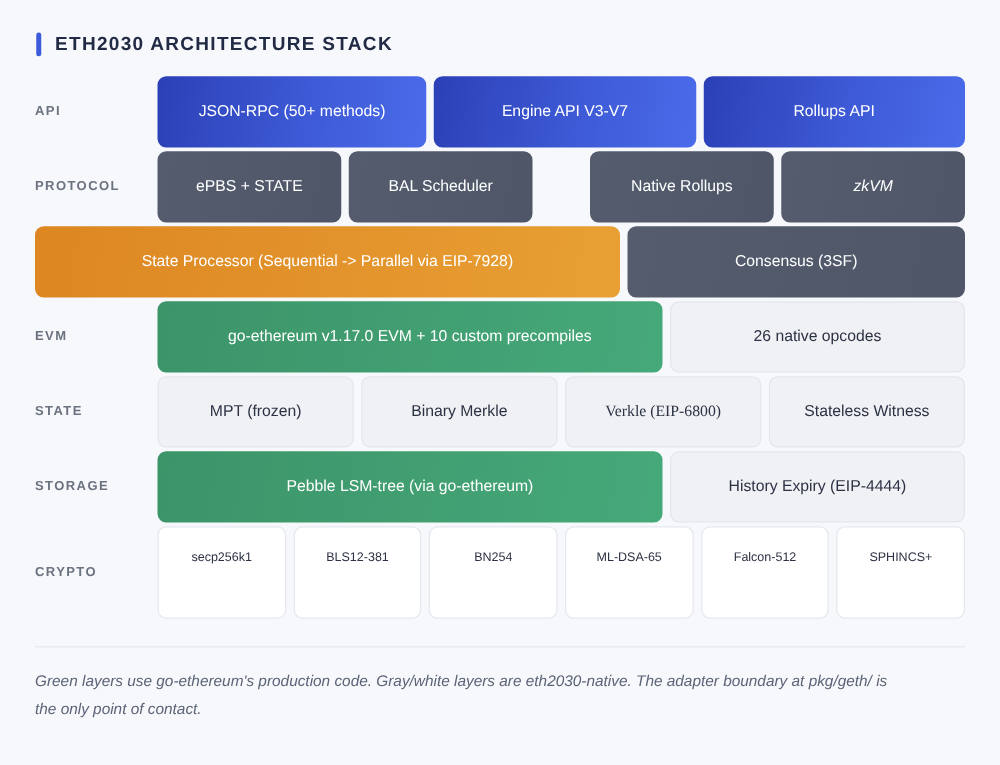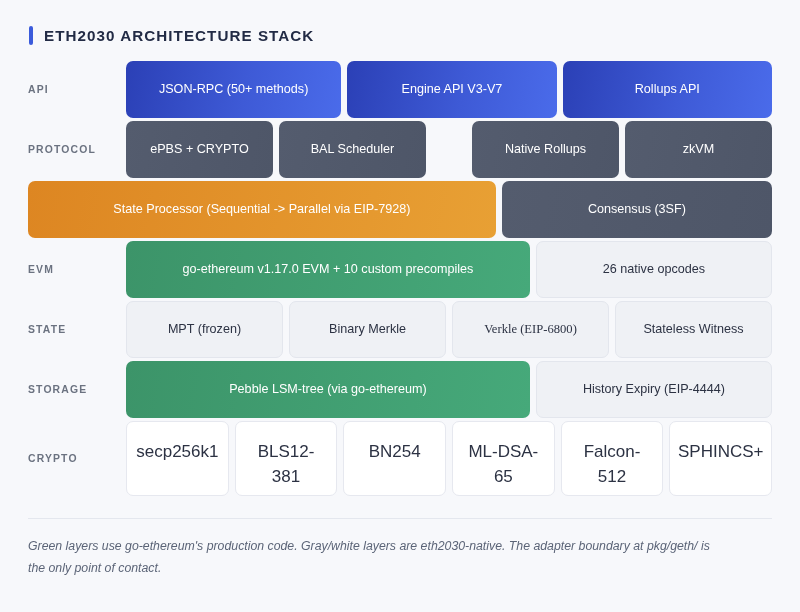--- a/index.html
+++ b/index.html
@@ -106,21 +106,21 @@
     border: 1px solid #E3E6ED;
   }
   .c-white {
     background: #FFFFFF;
     color: #2C3243;
     border: 1px solid #E6E8EF;
   }
   .row-crypto .row-cells > .cell {
     align-items: flex-start;
     padding-top: 18px;
-    font-size: 17px;
+    font-size: 10px;
   }
   .row-crypto { min-height: 74px; }
   
   .divider {
     height: 1px;
     background: #E4E7EE;
     margin: 22px 0 0 0;
   }
   .footnote {
     margin-top: 17px;
@@ -146,24 +146,24 @@
         <div class="row-label">API</div>
         <div class="row-cells">
           <div class="cell c-blue" style="flex: 34 1 0px;">JSON-RPC (50+ methods)</div>
           <div class="cell c-blue" style="flex: 33 1 0px;">Engine API V3-V7</div>
           <div class="cell c-blue" style="flex: 33 1 0px;">Rollups API</div>
         </div>
       </div>
       <div class="row">
         <div class="row-label">PROTOCOL</div>
         <div class="row-cells">
-          <div class="cell c-slate" style="flex: 25 1 0px;">ePBS + CRYPTO</div>
+          <div class="cell c-slate" style="flex: 25 1 0px;">ePBS + STATE</div>
           <div class="cell c-slate" style="flex: 25 1 0px;">BAL Scheduler</div>
           <div class="cell c-slate" style="flex: 25 1 0px; margin-left: 40px;">Native Rollups</div>
-          <div class="cell c-slate" style="flex: 25 1 0px;">zkVM</div>
+          <div class="cell c-slate" style="flex: 25 1 0px; font-style: italic;">zkVM</div>
         </div>
       </div>
       <div class="row">
         <div class="row-cells">
           <div class="cell c-orange" style="flex: 64 1 0px;">State Processor (Sequential -&gt; Parallel via EIP-7928)</div>
           <div class="cell c-slate" style="flex: 36 1 0px;">Consensus (3SF)</div>
         </div>
       </div>
       <div class="row">
         <div class="row-label">EVM</div>

